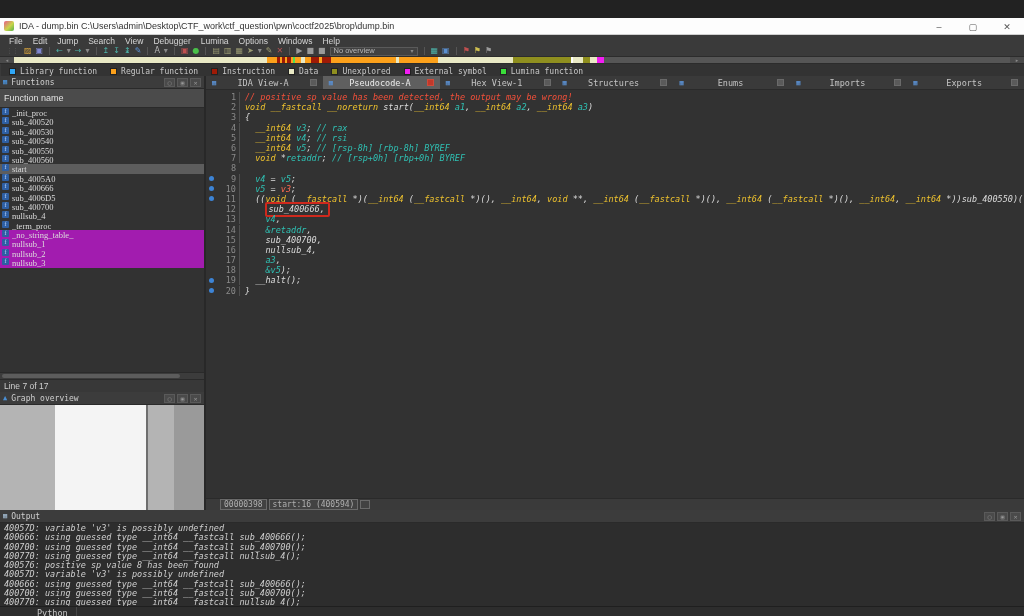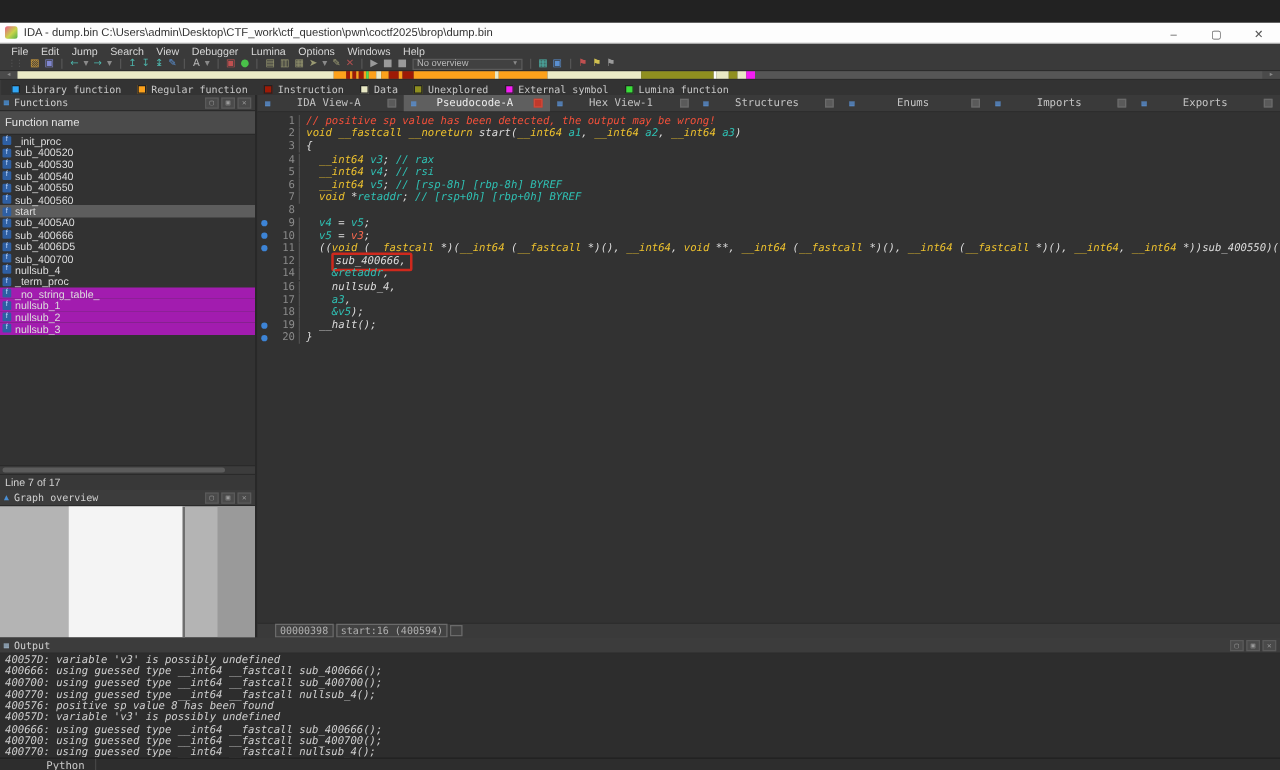--- a/index.html
+++ b/index.html
@@ -59,22 +59,22 @@
   .phdr .picon { font-size:7px; margin-right:4px; }
   .pbtns { margin-left:auto; display:flex; gap:2px; }
   .pbtn { width:11px; height:9px; background:#4a4a4a; border:1px solid #5a5a5a;
           color:#9a9a9a; font-size:6px; line-height:7px; text-align:center; }
 
   
   .colhdr { height:19px; background:#4b4b4b; border-bottom:1px solid #2a2a2a;
             display:flex; align-items:center; padding-left:4px;
             font-size:9px; color:#e2e2e2; flex:0 0 auto; }
   .flist { flex:0 0 auto; }
-  .frow { height:9.4px; display:flex; align-items:center; padding-left:2px;
-          font-family:Liberation Sans, sans-serif; font-size:8.5px; color:#dcdcdc; white-space:pre; }
+  .frow { height:9.4px; display:flex; align-items:flex-start; padding-left:2px;
+          font-family:Liberation Serif, serif; font-size:8.5px; color:#dcdcdc; white-space:pre; }
   .frow .ficon { width:7px; height:7px; background:#2e5fa3; color:#bcd6ff; font-size:6px;
                  line-height:7px; text-align:center; margin-right:3px; border-radius:1px; flex:0 0 auto; }
   .frow.sel { background:#5d5d5d; }
   .frow.ext { background:#a21caf; }
   .lfiller { flex:1; background:#323232; }
   .hscroll { height:7px; background:#3c3c3c; border-top:1px solid #2a2a2a; position:relative; flex:0 0 auto; }
   .hthumb { position:absolute; left:2px; top:1px; height:4px; width:178px; background:#5c5c5c; border-radius:2px; }
   .lstatus { height:13px; background:#383838; display:flex; align-items:center; padding-left:4px;
              font-size:8.5px; color:#d0d0d0; border-top:1px solid #2a2a2a; flex:0 0 auto; }
 
@@ -421,22 +421,32 @@
             <span class="numcol">11</span>
             <span class="codetext"><span class="s-p">  ((</span><span class="s-k">void</span><span class="s-p"> (</span><span class="s-k">__fastcall</span><span class="s-p"> *)(</span><span class="s-k">__int64</span><span class="s-p"> (</span><span class="s-k">__fastcall</span><span class="s-p"> *)(), </span><span class="s-k">__int64</span><span class="s-p">, </span><span class="s-k">void</span><span class="s-p"> **, </span><span class="s-k">__int64</span><span class="s-p"> (</span><span class="s-k">__fastcall</span><span class="s-p"> *)(), </span><span class="s-k">__int64</span><span class="s-p"> (</span><span class="s-k">__fastcall</span><span class="s-p"> *)(), </span><span class="s-k">__int64</span><span class="s-p">, </span><span class="s-k">__int64</span><span class="s-p"> *))</span><span class="s-f">sub_400550</span><span class="s-p">)(</span></span>
           </div>
           <div class="cl">
             <span class="dotcol"></span>
             <span class="numcol">12</span>
             <span class="codetext"><span class="s-p">    </span><span class="redbox"><span class="s-f">sub_400666</span><span class="s-p">,</span></span></span>
           </div>
           <div class="cl">
             <span class="dotcol"></span>
+            <span class="numcol">13</span>
+            <span class="codetext"><span class="s-p">    </span><span class="s-v">v4</span><span class="s-p">,</span></span>
+          </div>
+          <div class="cl">
+            <span class="dotcol"></span>
             <span class="numcol">14</span>
             <span class="codetext"><span class="s-p">    </span><span class="s-v">&amp;retaddr</span><span class="s-p">,</span></span>
+          </div>
+          <div class="cl">
+            <span class="dotcol"></span>
+            <span class="numcol">15</span>
+            <span class="codetext"><span class="s-p">    </span><span class="s-f">sub_400700</span><span class="s-p">,</span></span>
           </div>
           <div class="cl">
             <span class="dotcol"></span>
             <span class="numcol">16</span>
             <span class="codetext"><span class="s-p">    </span><span class="s-f">nullsub_4</span><span class="s-p">,</span></span>
           </div>
           <div class="cl">
             <span class="dotcol"></span>
             <span class="numcol">17</span>
             <span class="codetext"><span class="s-p">    </span><span class="s-v">a3</span><span class="s-p">,</span></span>

